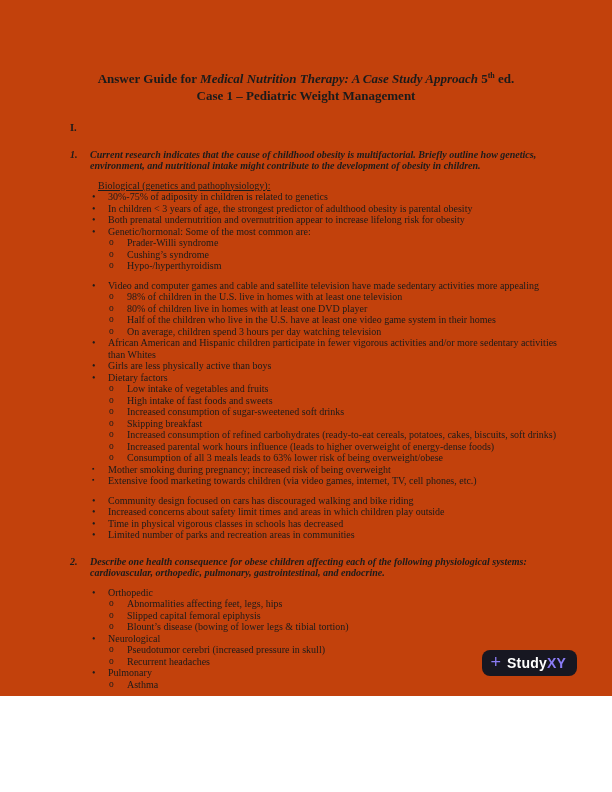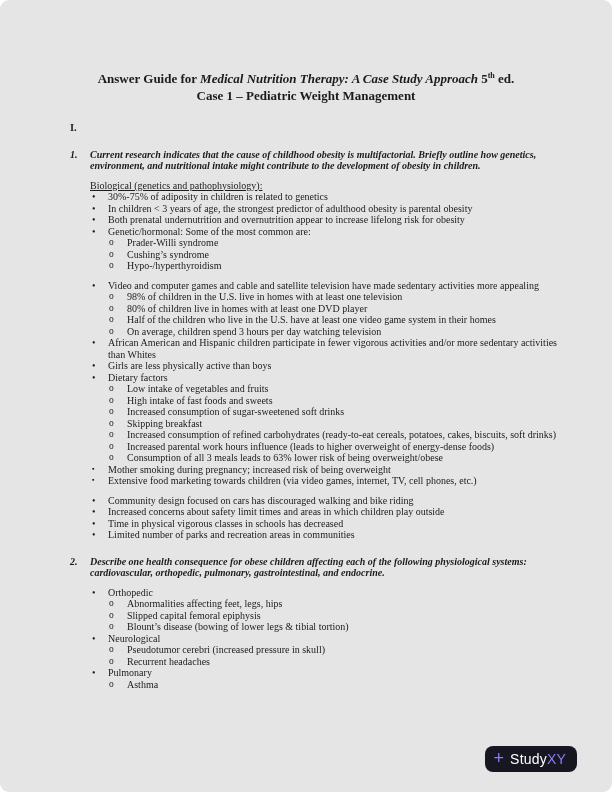--- a/index.html
+++ b/index.html
@@ -1,24 +1,23 @@
 <!DOCTYPE html>
 <html><head>
 <meta charset="utf-8">
 <style>
   html, body { margin: 0; padding: 0; background: #ffffff; }
   .page {
     position: relative;
     width: 612px;
-    height: 792px;
-    background: #e5e5e5;
+    height: 696px;
+    background: #c2410c;
     overflow: hidden;
     font-family: "Liberation Serif", serif;
     color: #1b1b1b;
-    border-radius: 9px;
   }
   .title {
     padding-top: 70px;
     text-align: center;
     font-weight: bold;
     font-size: 13px;
     line-height: 17px;
   }
   .title .book-italic { font-style: italic; }
   .title sup { font-size: 8px; vertical-align: super; line-height: 0; }
@@ -37,21 +36,21 @@
   .section-heading .num { width: 19px; flex: none; }
   .question {
     display: flex;
     margin-top: 15px;
     font-weight: bold;
     font-style: italic;
   }
   .question .qnum { width: 20px; flex: none; }
   .question .qtext { flex: 1; }
   .answer-group { margin-left: 20px; margin-top: 8px; }
-  .group-heading { text-decoration: underline; }
+  .group-heading { text-decoration: underline; margin-left: 8px; }
   .list-item { display: flex; }
   .list-item .item-text { flex: 1; }
   .level-1 { padding-left: 2px; }
   .level-1 .marker { width: 16px; flex: none; }
   .level-2 { padding-left: 19px; }
   .level-2 .marker { width: 18px; flex: none; }
   .marker.disc { font-size: 10px; }
   .marker.circle { font-size: 9.5px; }
   .marker.square { font-size: 7px; line-height: 11.5px; }
   .brand-badge {
@@ -65,21 +64,21 @@
     padding: 0 11px 0 9px;
     font-family: "Liberation Sans", sans-serif;
   }
   .brand-plus {
     font-weight: 400;
     font-size: 18px;
     line-height: 1;
     margin-right: 6px;
     margin-top: -2px;
   }
-  .brand-name { font-weight: normal; font-size: 14px; letter-spacing: 0.2px; }
+  .brand-name { font-weight: bold; font-size: 14px; letter-spacing: 0.2px; }
 </style>
 </head>
 <body>
 
 <div class="page">
 
   <div class="title">
     <div><span>Answer Guide for </span><span class="book-italic">Medical Nutrition Therapy: A Case Study Approach</span><span> 5</span><sup>th</sup><span> ed.</span></div>
     <div>Case 1 – Pediatric Weight Management</div>
   </div>

